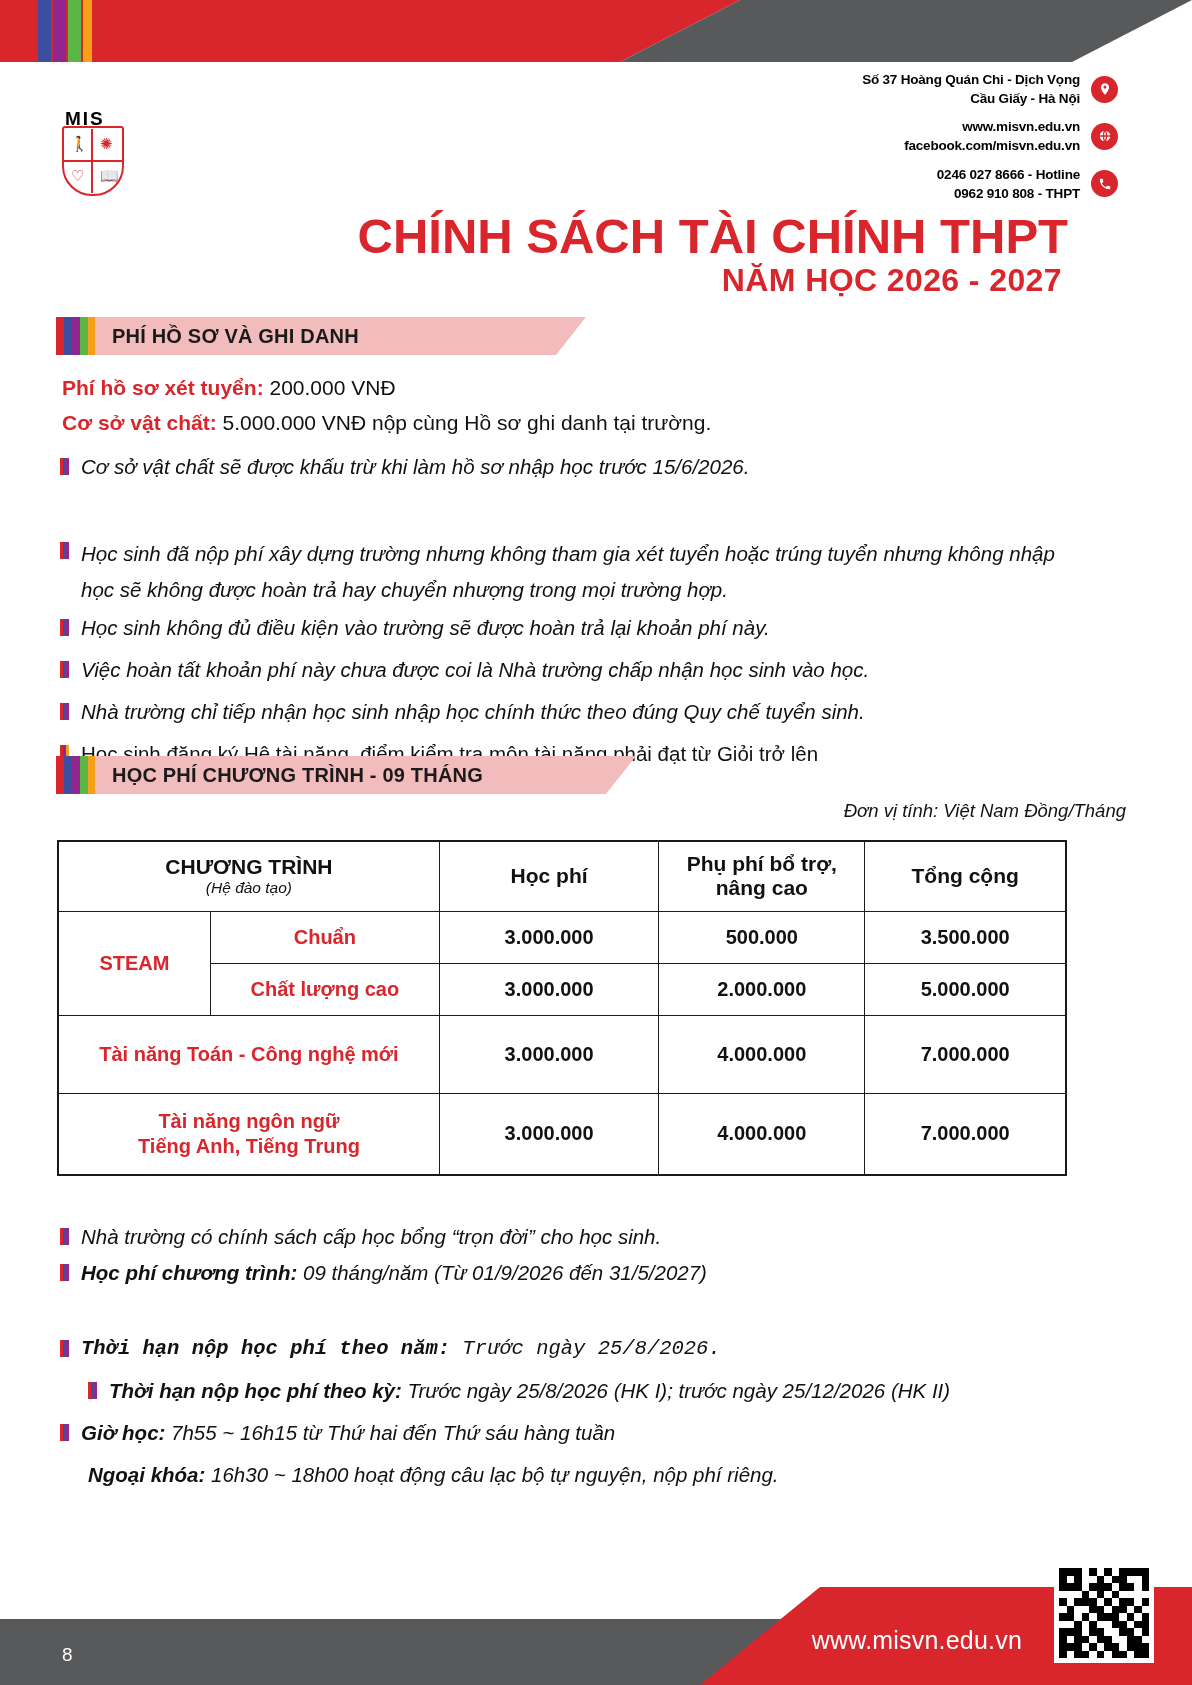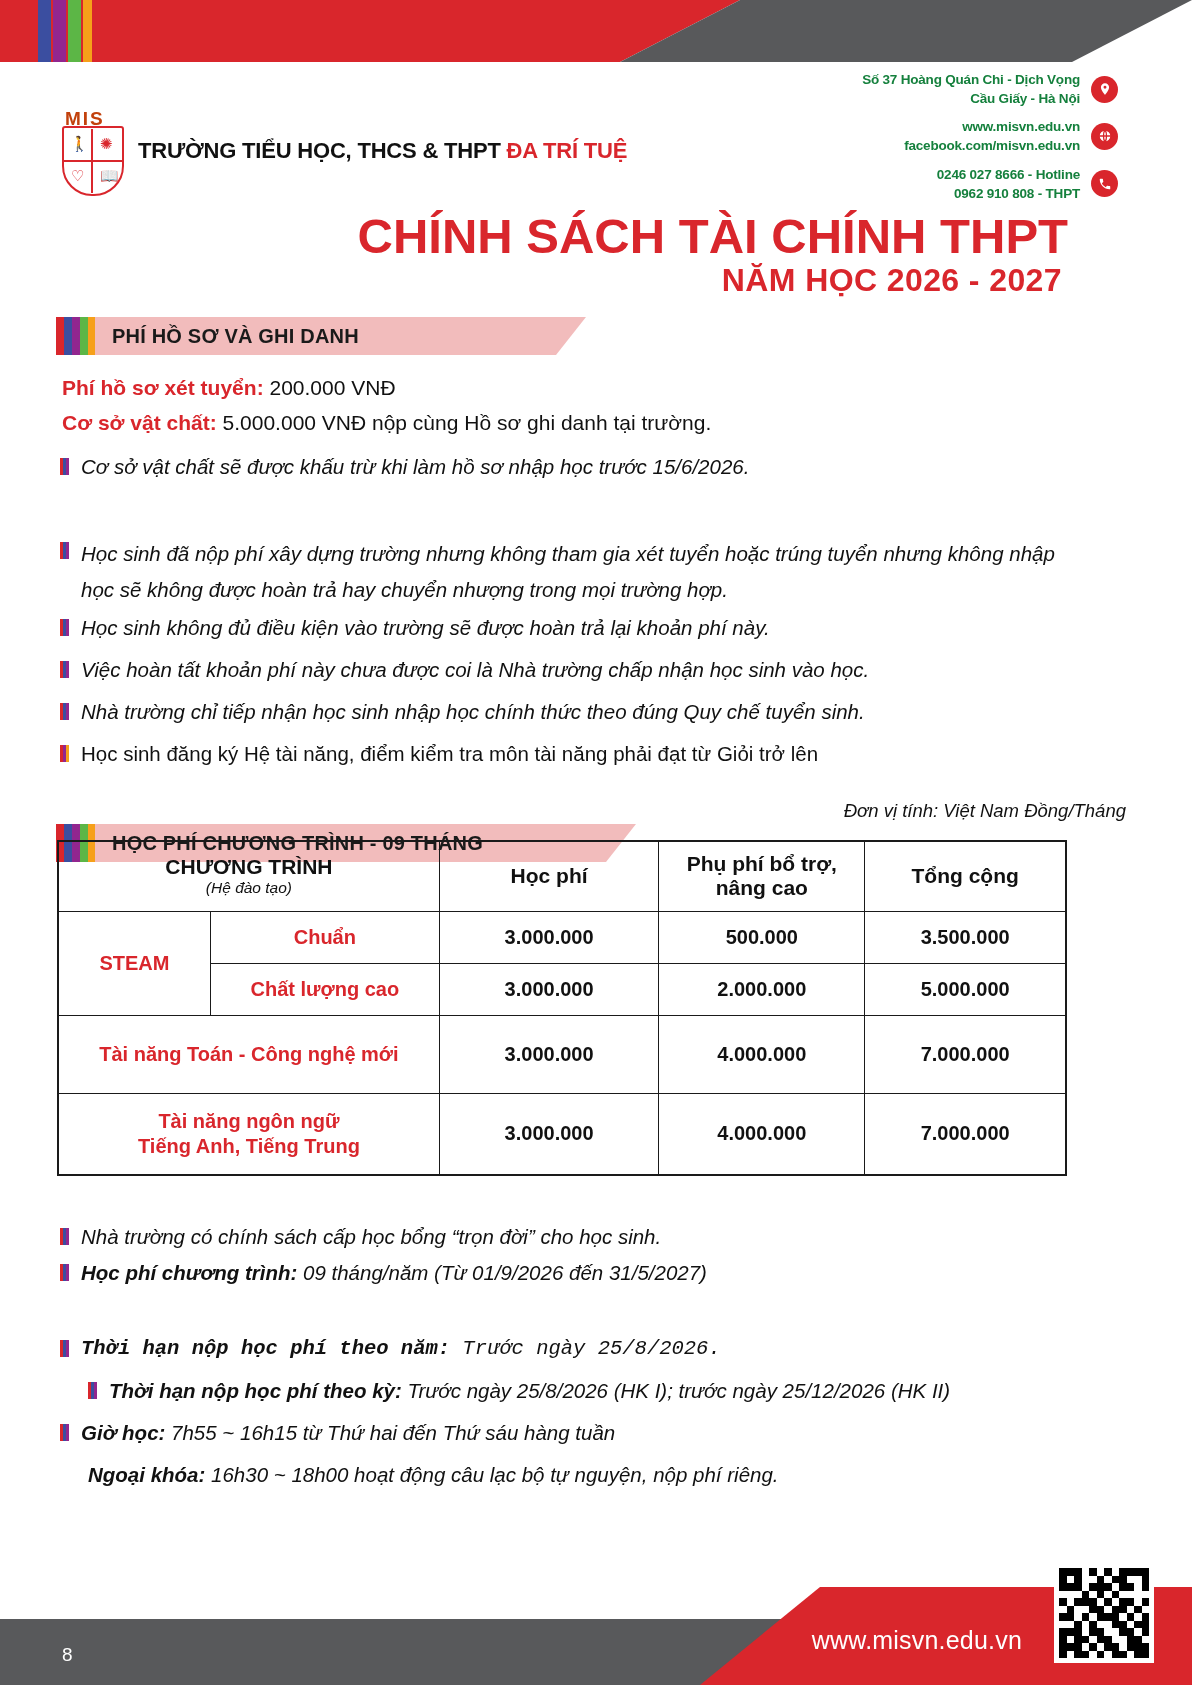--- a/index.html
+++ b/index.html
@@ -34,21 +34,21 @@
   
   .logo-wrap { position:absolute; left:62px; top:110px; display:flex; align-items:center; gap:12px; }
   .crest { position:relative; width:64px; height:86px; }
   .crest-shield {
     position:absolute; top:16px; left:0; width:62px; height:70px;
     border:2.5px solid #d9262c; border-radius:3px 3px 30px 30px;
     background:#fff;
   }
   .crest-mis {
     position:absolute; top:-2px; left:3px;
-    font-size:19px; font-weight:bold; color:#c2410c; letter-spacing:2px;
+    font-size:19px; font-weight:bold; color:#000000; letter-spacing:2px;
     font-family:"Liberation Sans", sans-serif;
   }
   .crest-cross-v { position:absolute; top:19px; left:29px; width:2px; height:64px; background:#d9262c; }
   .crest-cross-h { position:absolute; top:50px; left:2px; width:58px; height:2px; background:#d9262c; }
   .q { position:absolute; font-size:15px; line-height:1; }
   .q1 { top:26px; left:8px; color:#2c3e8f; }
   .q2 { top:26px; left:38px; color:#d9262c; }
   .q3 { top:58px; left:9px; color:#d9262c; }
   .q4 { top:58px; left:38px; color:#2c3e8f; }
 
@@ -58,21 +58,21 @@
     white-space:nowrap; line-height:1.15;
   }
   .school-vi .hl { color:#d9262c; }
   .school-en {
     font-size:23px; color:#3a3a3a; letter-spacing:0.2px; line-height:1.3;
     white-space:nowrap; margin-top:5px;
   }
 
   .contact { position:absolute; right:74px; top:70px; text-align:right; }
   .contact-row { display:flex; align-items:center; justify-content:flex-end; gap:11px; margin-bottom:9px; }
-  .contact-lines { font-size:13.5px; font-weight:bold; color:#15803d; line-height:1.42; letter-spacing:-0.2px; }
+  .contact-lines { font-size:13.5px; font-weight:bold; color:#000000; line-height:1.42; letter-spacing:-0.2px; }
   .cicon {
     width:27px; height:27px; border-radius:50%;
     display:flex; align-items:center; justify-content:center;
     color:#fff; flex:0 0 auto;
   }
   .cicon svg { display:block; }
   .c-loc { background:#d9262c; }
   .c-web { background:#d9262c; }
   .c-tel { background:#d9262c; }
 
@@ -181,21 +181,20 @@
       <div class="crest-mis">MIS</div>
       <div class="crest-shield"></div>
       <div class="crest-cross-v"></div>
       <div class="crest-cross-h"></div>
       <div class="q q1">🚶</div>
       <div class="q q2">✺</div>
       <div class="q q3">♡</div>
       <div class="q q4">📖</div>
     </div>
     <div class="school-names">
-      <div class="school-vi"><span>TRƯỜNG TIỂU HỌC, THCS &amp; THPT </span><span class="hl">ĐA TRÍ TUỆ</span></div>
     </div>
   </div>
 
   <div class="contact">
     <div class="contact-row">
       <div class="contact-lines">
         <div>Số 37 Hoàng Quán Chi - Dịch Vọng</div>
         <div>Cầu Giấy - Hà Nội</div>
       </div>
       <div class="cicon c-loc">
@@ -290,21 +289,21 @@
   </div>
   <div class="bl" style="left:60px; top:739px; width:1060px;">
     <span class="bullet">
         <span style="background:#d9262c"></span>
         <span style="background:#92268f"></span>
         <span style="background:#f6a01a"></span>
       </span>
     <span class="bl-txt up">Học sinh đăng ký Hệ tài năng, điểm kiểm tra môn tài năng phải đạt từ Giỏi trở lên</span>
   </div>
 
-  <div class="sec" style="top:824px; left:0; width:1192px;">
+  <div class="sec" style="top:756px; left:0; width:1192px;">
     <div class="sec-bg" style="left:56px; width:580px; clip-path:polygon(0 0, 580px 0, 550px 38px, 0 38px);"></div>
     <div class="sec-bars">
       <i style="width:8px;background:#d9262c"></i>
         <i style="width:8px;background:#3b4ea0"></i>
         <i style="width:8px;background:#92268f"></i>
         <i style="width:8px;background:#5cb646"></i>
         <i style="width:7px;background:#f6a01a"></i>
     </div>
     <div class="sec-label" style="left:112px;">HỌC PHÍ CHƯƠNG TRÌNH - 09 THÁNG</div>
   </div>

